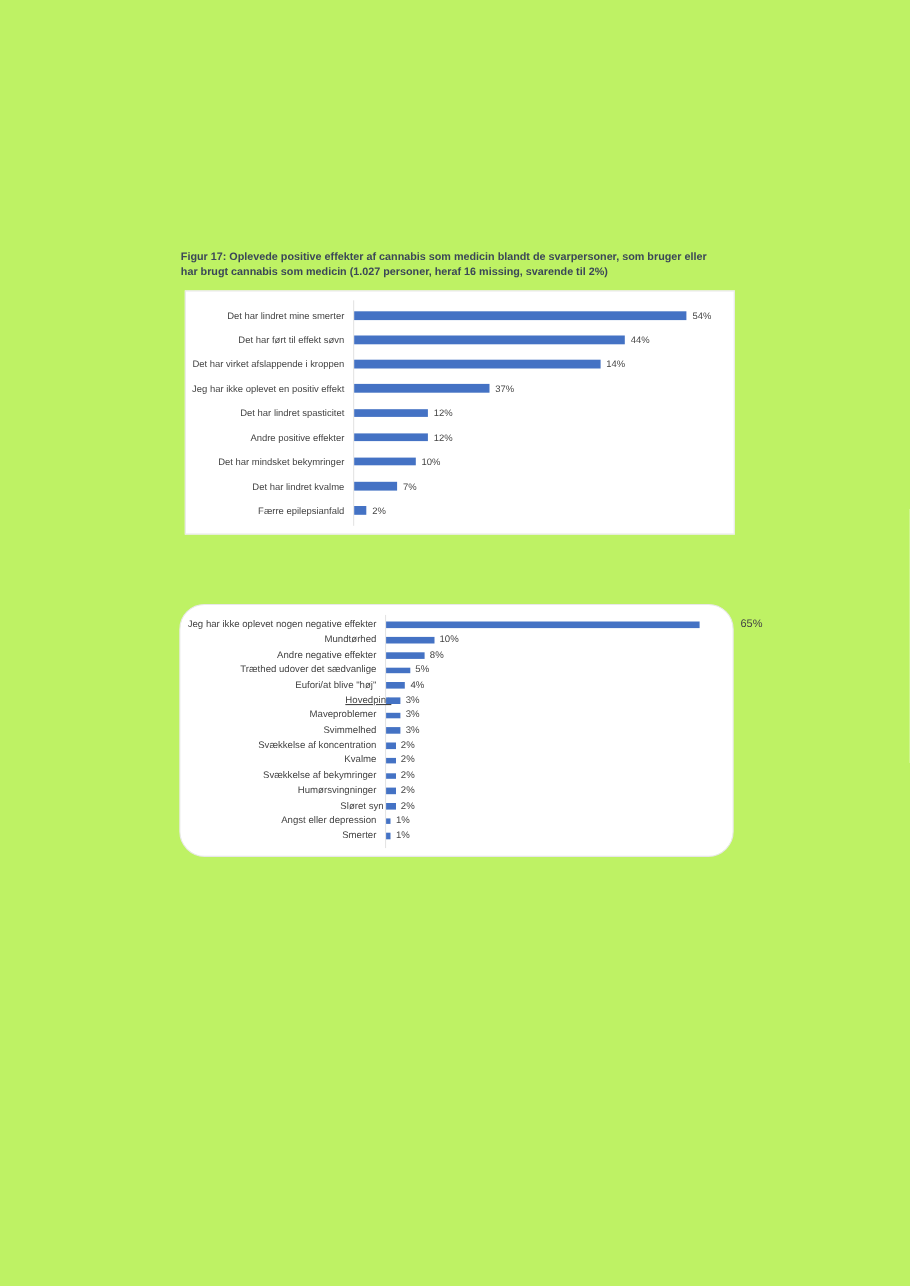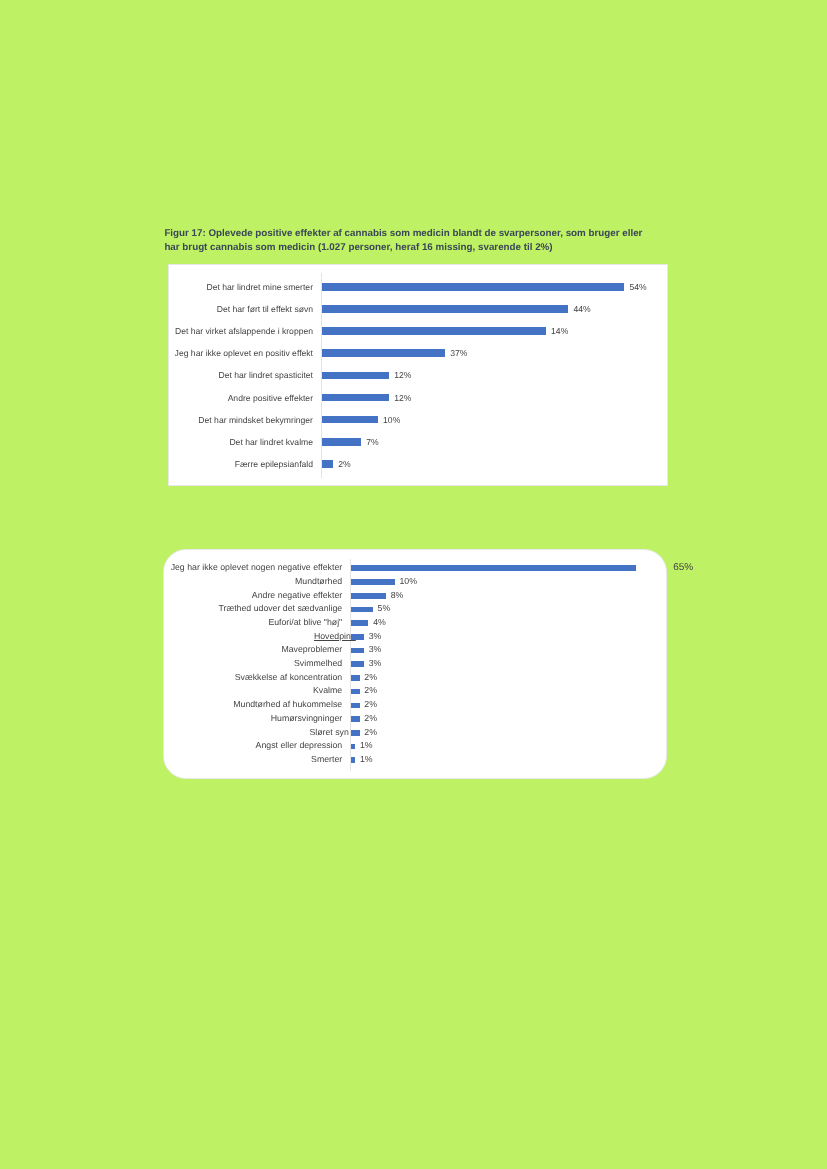--- a/index.html
+++ b/index.html
@@ -176,21 +176,21 @@
           <div class="cat-label" style="right: 323.594px; top: 122.58px; font-size: 8.75px;">Svækkelse af koncentration</div>
           <div class="bar" style="left: 186.6px; top: 124.98px; width: 8.78px; height: 5.6px; background: rgb(68, 114, 196);"></div>
           <div class="val-label" style="left: 200.18px; top: 122.58px; font-size: 8.75px;">2%</div>
         </div>
         <div class="bar-row">
           <div class="cat-label" style="right: 323.594px; top: 136.29px; font-size: 8.75px; margin-left: 36px;">Kvalme</div>
           <div class="bar" style="left: 186.6px; top: 138.69px; width: 8.78px; height: 5.6px; background: rgb(68, 114, 196);"></div>
           <div class="val-label" style="left: 200.18px; top: 136.29px; font-size: 8.75px;">2%</div>
         </div>
         <div class="bar-row">
-          <div class="cat-label" style="right: 323.594px; top: 150px; font-size: 8.75px;">Mundtørhed af hukommelse</div>
+          <div class="cat-label" style="right: 323.594px; top: 150px; font-size: 8.75px;">Svækkelse af bekymringer</div>
           <div class="bar" style="left: 186.6px; top: 152.4px; width: 8.78px; height: 5.6px; background: rgb(68, 114, 196);"></div>
           <div class="val-label" style="left: 200.18px; top: 150px; font-size: 8.75px;">2%</div>
         </div>
         <div class="bar-row">
           <div class="cat-label" style="right: 323.594px; top: 163.71px; font-size: 8.75px;">Humørsvingninger</div>
           <div class="bar" style="left: 186.6px; top: 166.11px; width: 8.78px; height: 5.6px; background: rgb(68, 114, 196);"></div>
           <div class="val-label" style="left: 200.18px; top: 163.71px; font-size: 8.75px;">2%</div>
         </div>
         <div class="bar-row">
           <div class="cat-label" style="right: 317px; top: 177.42px; font-size: 8.75px;">Sløret syn</div>

